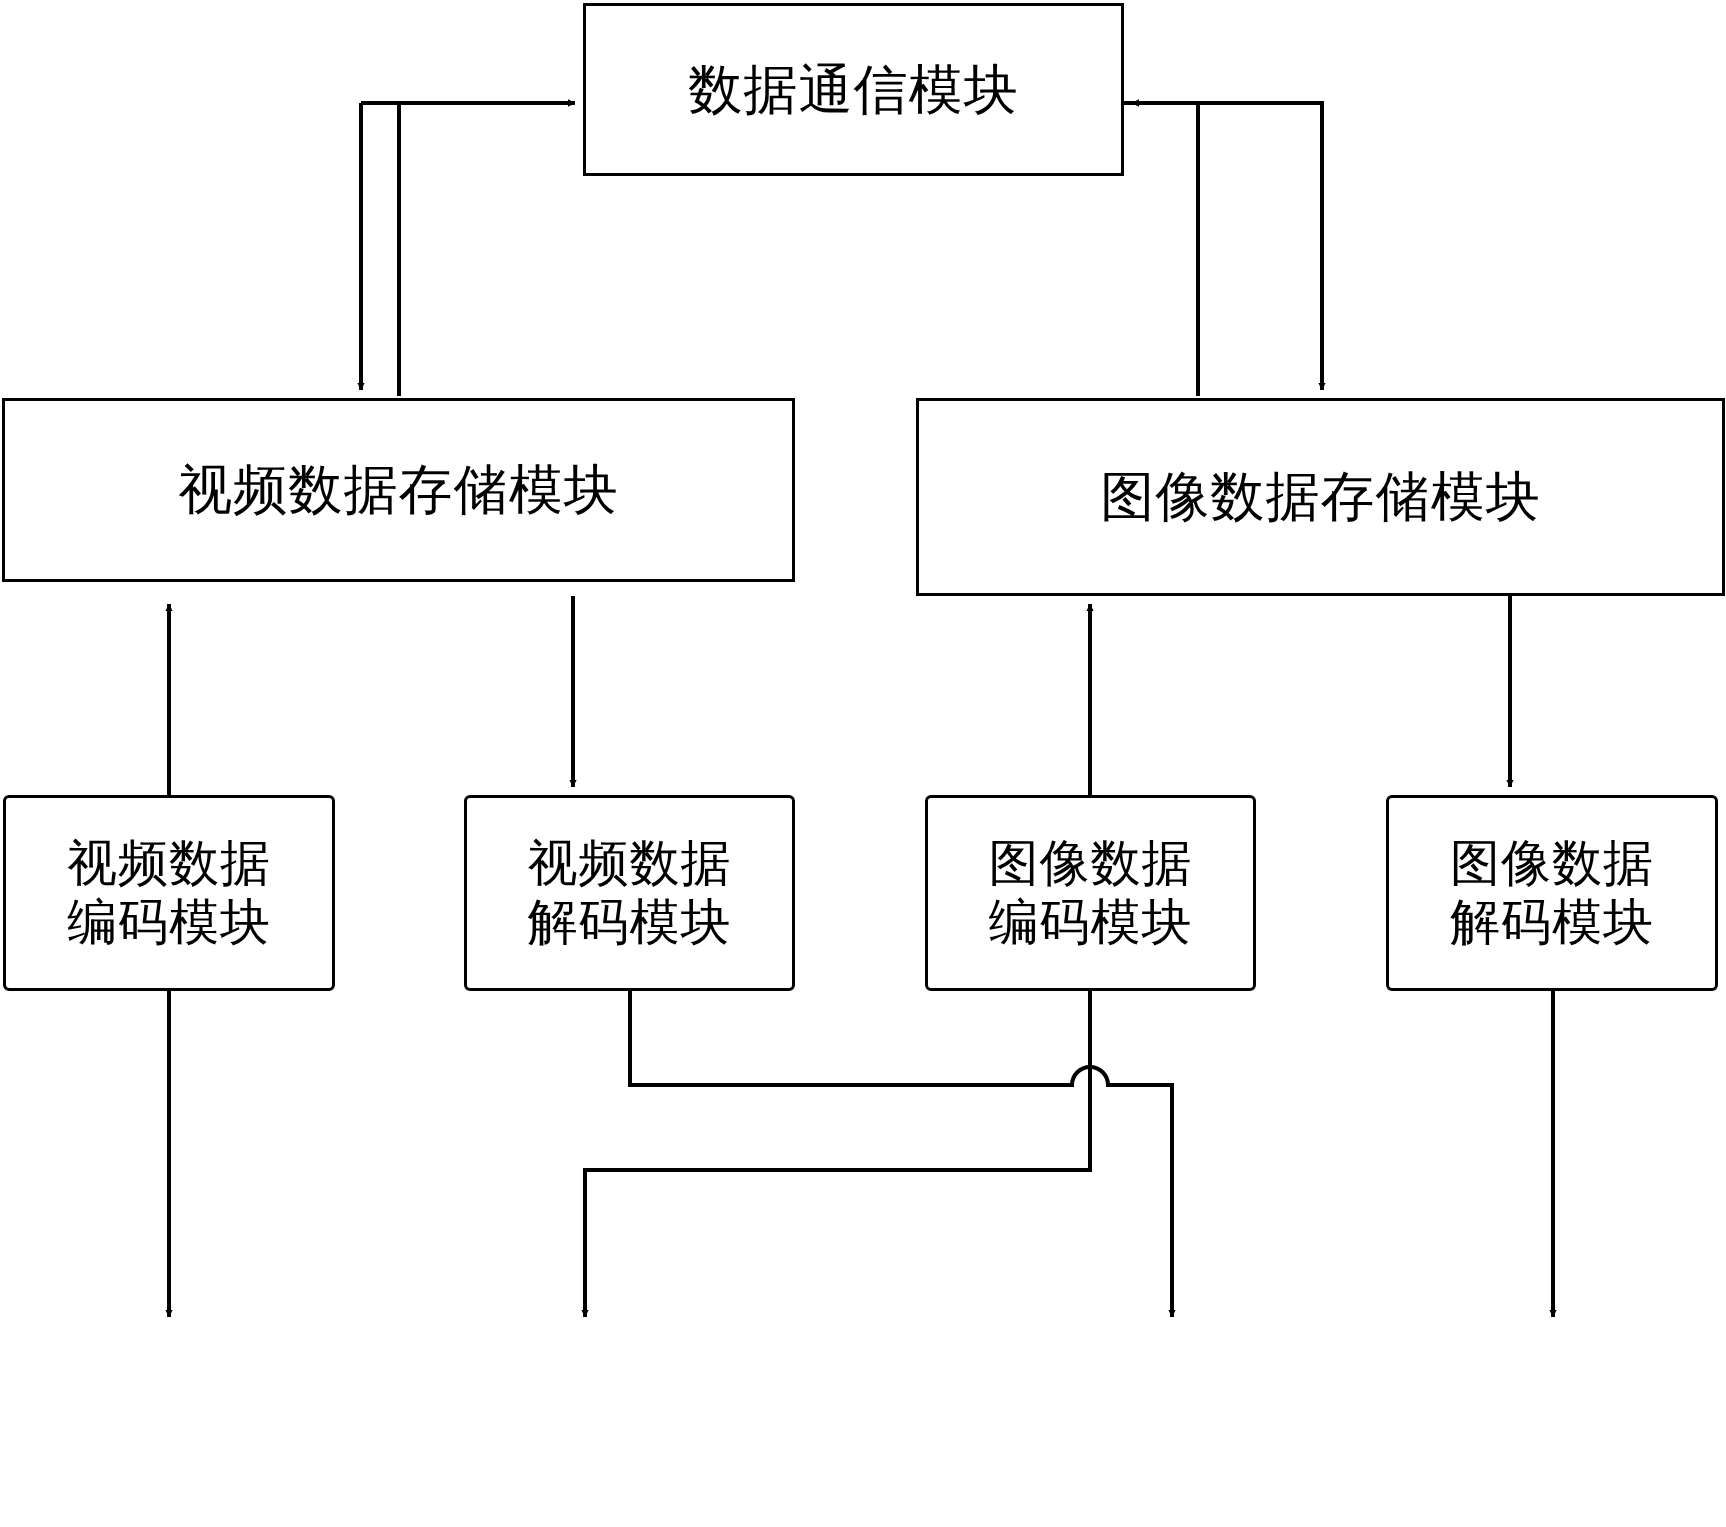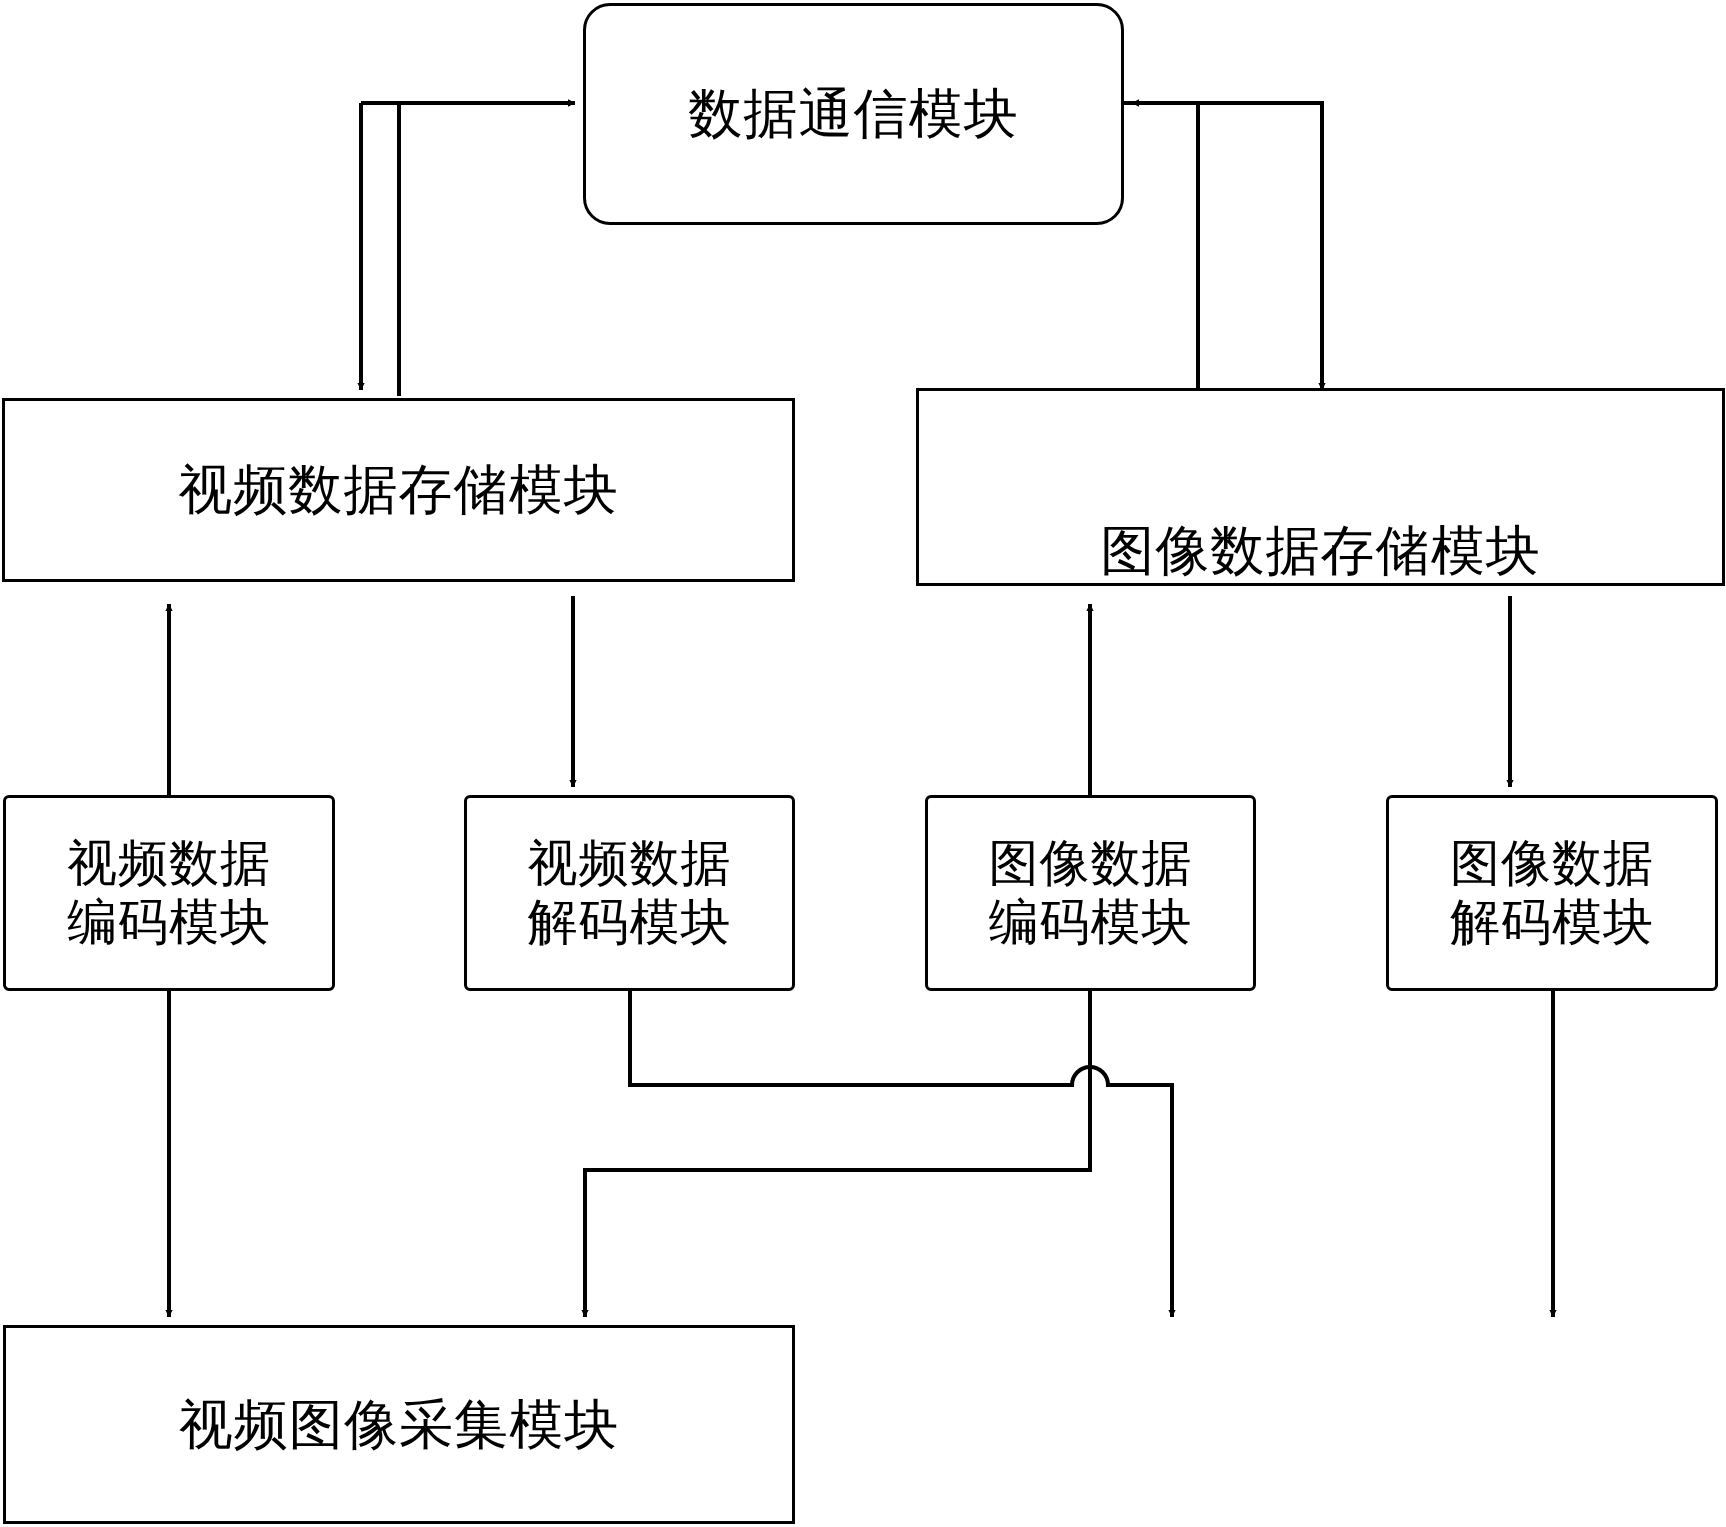--- a/index.html
+++ b/index.html
@@ -80,29 +80,29 @@
       <path d="M 630 991 L 630 1085 L 1072 1085
                A 18 18 0 0 1 1108 1085
                L 1172 1085 L 1172 1317" marker-end="url(#arrow-right)"></path>
 
       <path d="M 1090 991 L 1090 1170 L 585 1170 L 585 1317" marker-end="url(#arrow-right)"></path>
 
       <path d="M 1553 991 L 1553 1317" marker-end="url(#arrow-right)"></path>
     </g>
   </svg>
 
-  <div class="node big-node" style="left:583px; top:3px; width:541px; height:222px;border-radius:27px;">
+  <div class="node big-node" style="left:583px; top:3px; width:541px; height:173px;">
     <span class="node-label">数据通信模块</span>
   </div>
 
   <div class="node big-node" style="left:2px; top:398px; width:793px; height:184px;">
     <span class="node-label">视频数据存储模块</span>
   </div>
 
-  <div class="node big-node" style="left:916px; top:388px; width:809px; height:198px;align-items:flex-end;">
+  <div class="node big-node" style="left:916px; top:398px; width:809px; height:198px;">
     <span class="node-label">图像数据存储模块</span>
   </div>
 
   <div class="node small-node" style="left:3px; top:795px; width:332px; height:196px;">
     <span class="node-label">视频数据
 编码模块</span>
   </div>
 
   <div class="node small-node" style="left:464px; top:795px; width:331px; height:196px;">
     <span class="node-label">视频数据
@@ -112,18 +112,15 @@
   <div class="node small-node" style="left:925px; top:795px; width:331px; height:196px;">
     <span class="node-label">图像数据
 编码模块</span>
   </div>
 
   <div class="node small-node" style="left:1386px; top:795px; width:332px; height:196px;">
     <span class="node-label">图像数据
 解码模块</span>
   </div>
 
-  <div class="node big-node" style="left:3px; top:1325px; width:792px; height:199px;">
-    <span class="node-label">视频图像采集模块</span>
-  </div>
 
 
 </div>
 
 </body></html>

